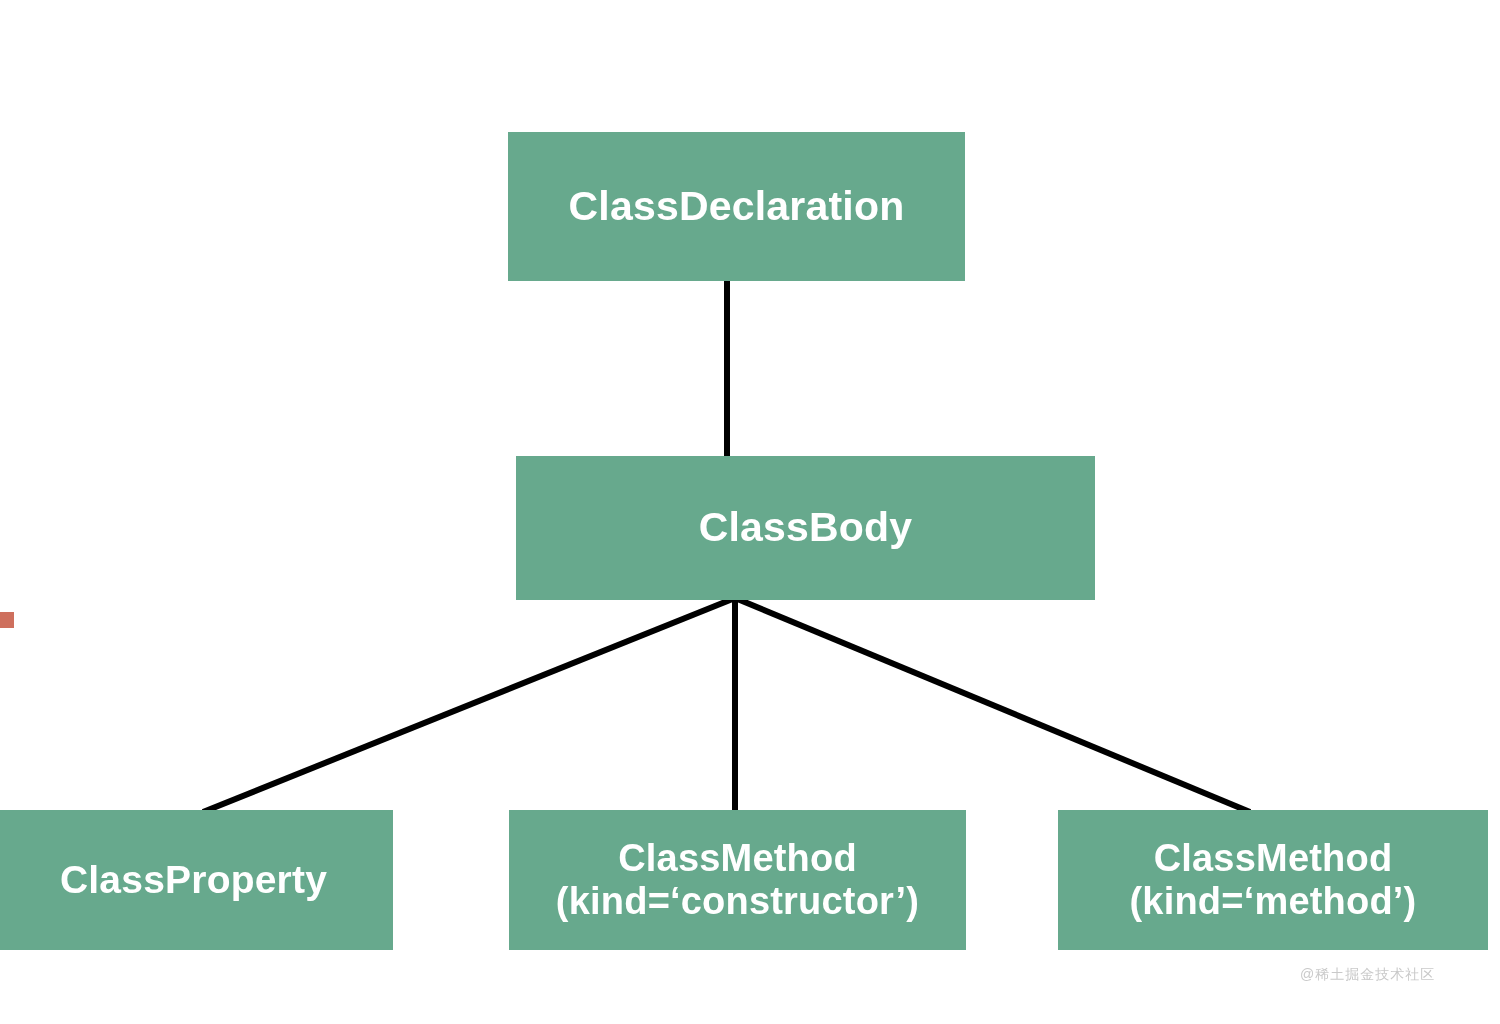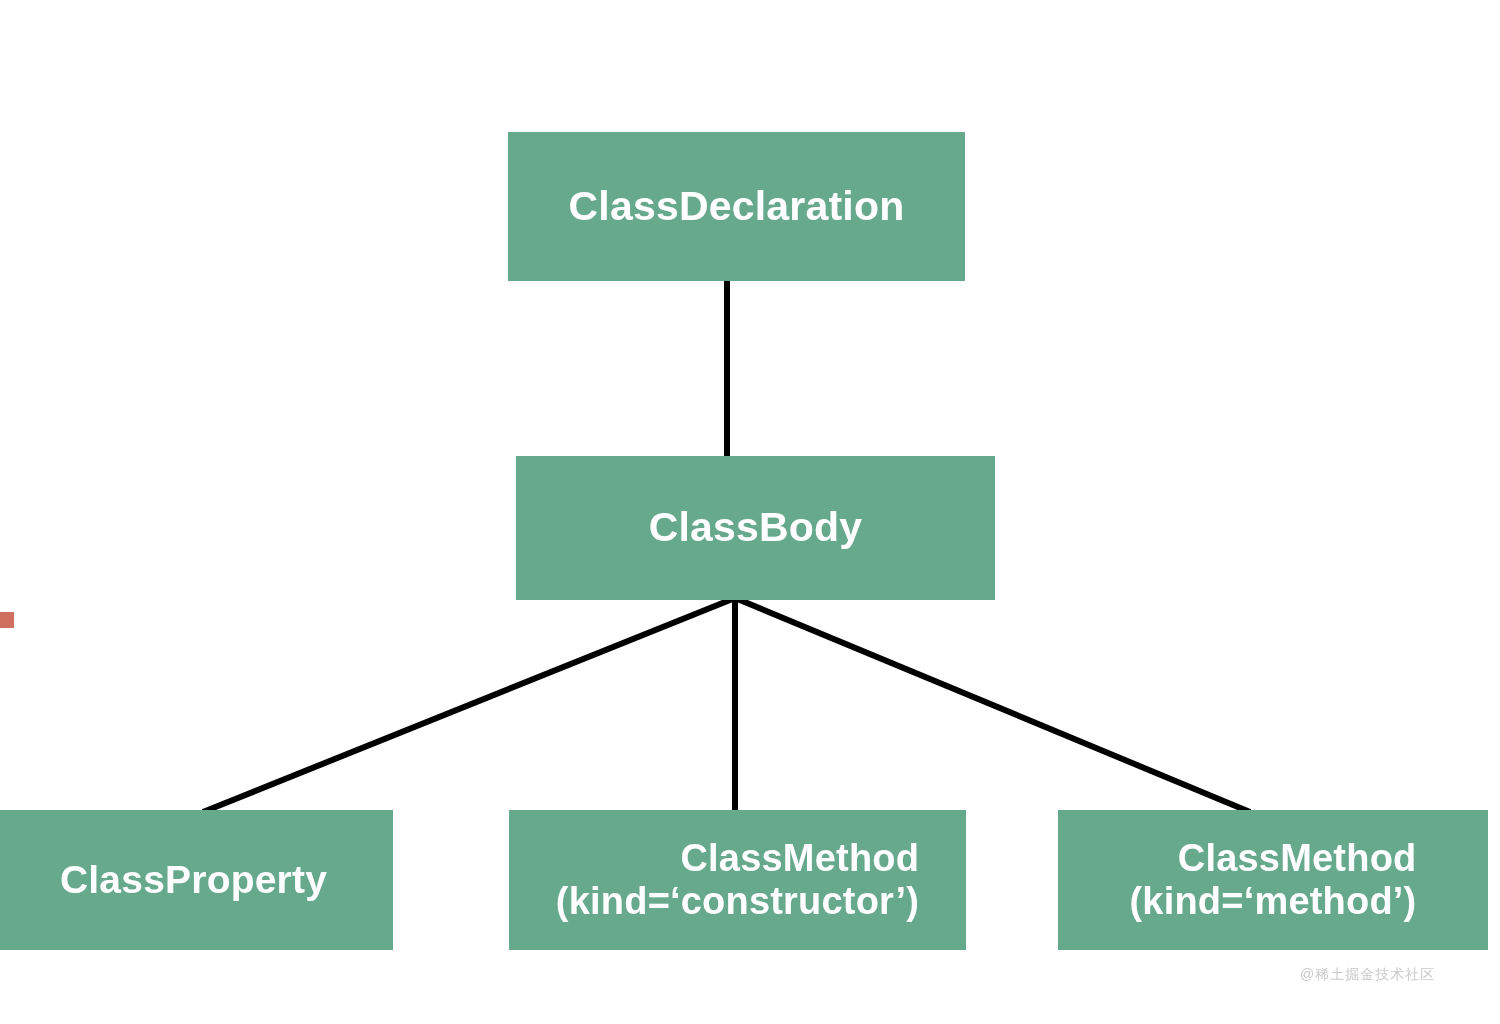--- a/index.html
+++ b/index.html
@@ -25,40 +25,40 @@
     height: 1024px;
     pointer-events: none;
   }
   .node {
     position: absolute;
     box-sizing: border-box;
     background: #67a98d;
     display: flex;
     align-items: center;
     justify-content: center;
-    text-align: right;
+    text-align: center;
     color: #ffffff;
     font-weight: bold;
     line-height: 1.12;
     letter-spacing: 0.2px;
     z-index: 2;
   }
   .node-label {
     display: block;
     padding: 0 10px;
     white-space: pre-line;
   }
 
   
   #node-class-declaration {
     left: 508px;  top: 132px;  width: 457px; height: 149px;
     font-size: 41px;
   }
   #node-class-body {
-    left: 516px;  top: 456px;  width: 479px; height: 144px;
+    left: 516px;  top: 456px;  width: 579px; height: 144px;
     font-size: 41px;
   }
   #node-class-property {
     left: -6px;   top: 810px;  width: 399px; height: 140px;
     font-size: 39px;
   }
   #node-class-method-constructor {
     left: 509px;  top: 810px;  width: 457px; height: 140px;
     font-size: 38px;
   }

